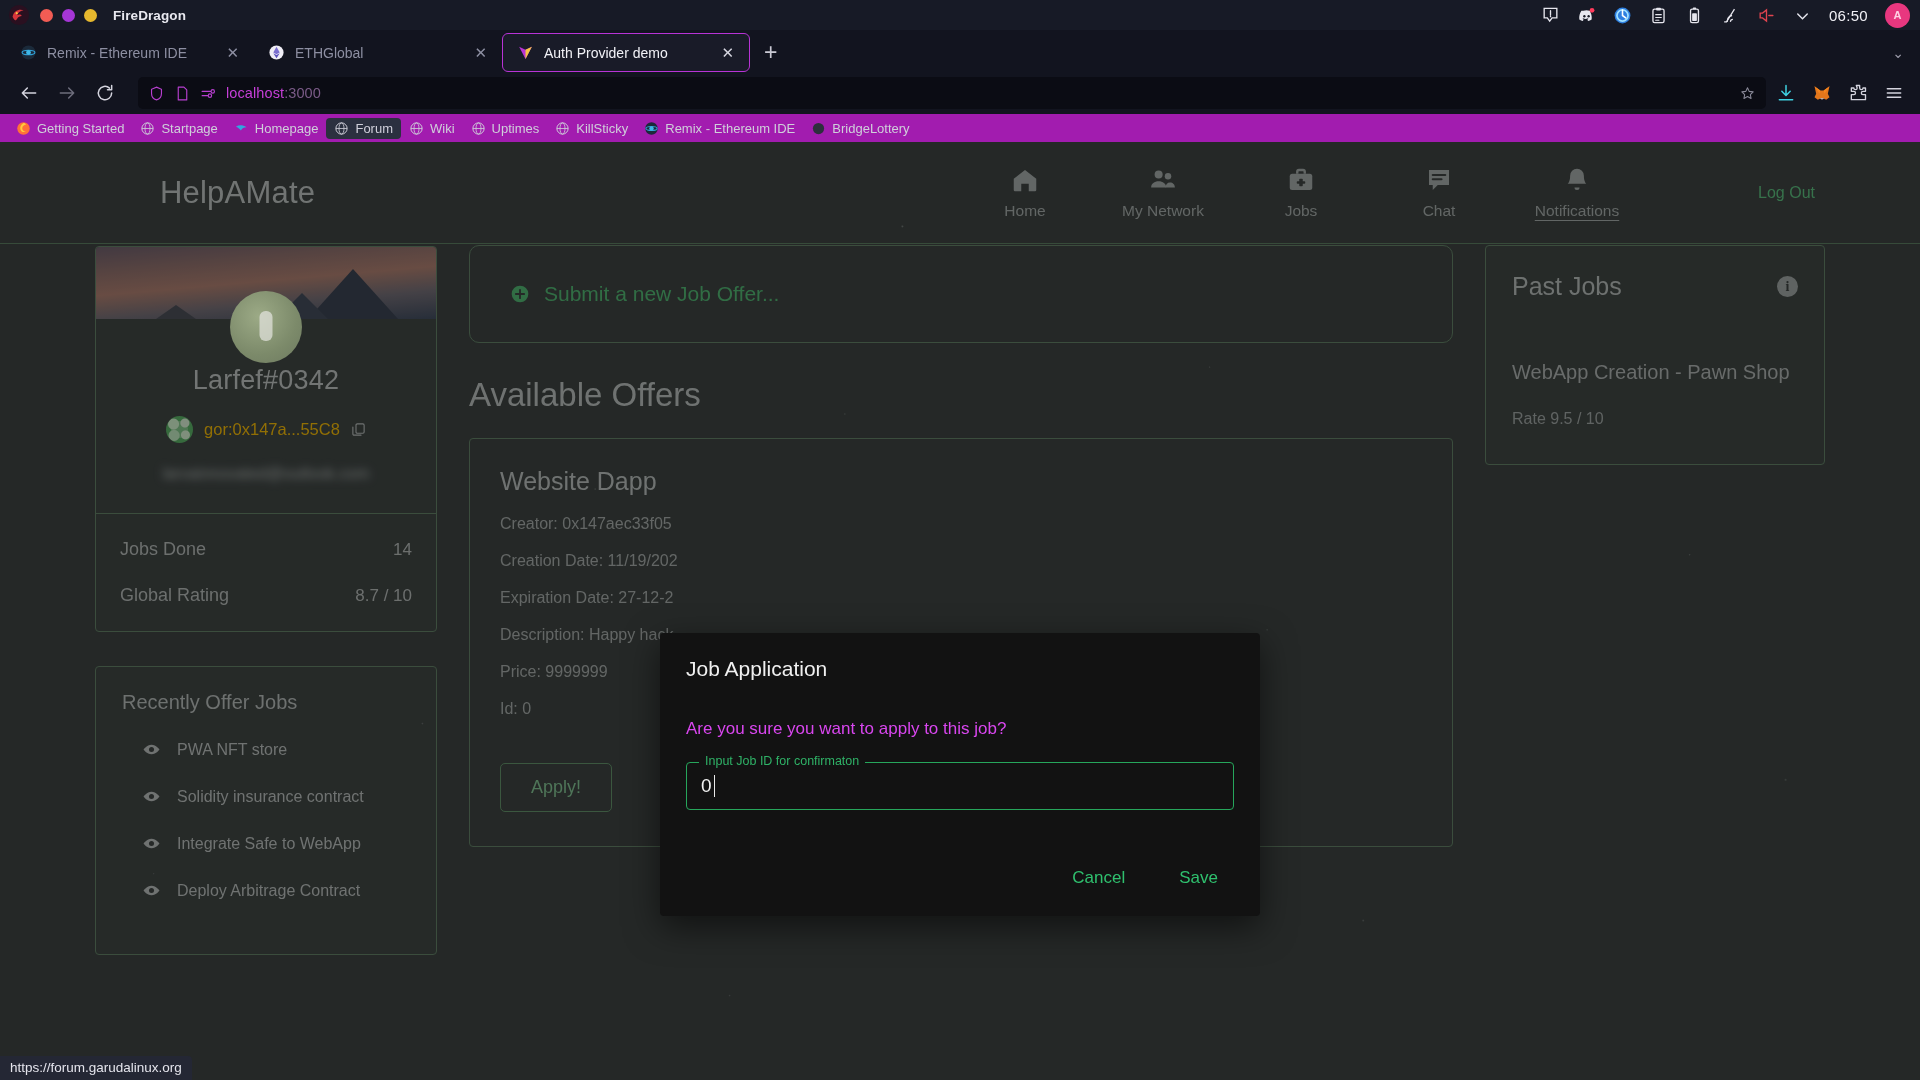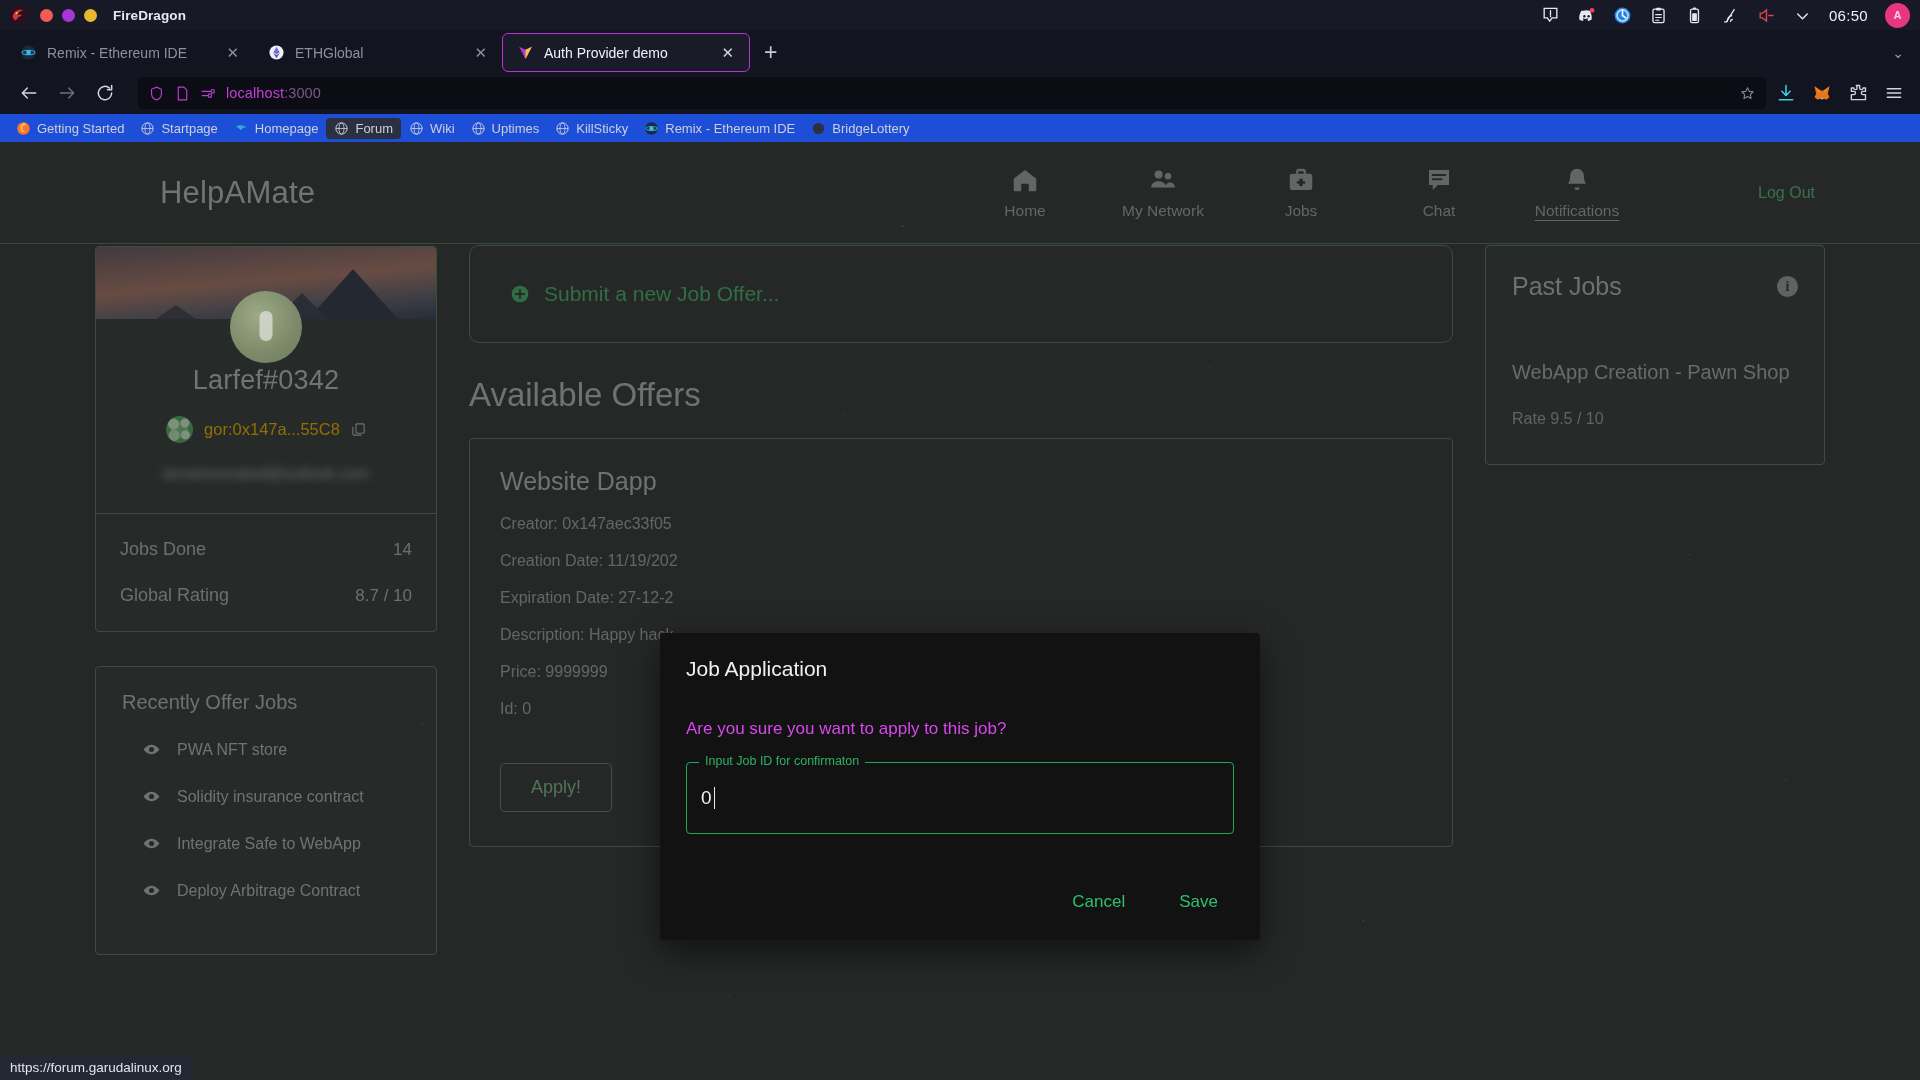--- a/index.html
+++ b/index.html
@@ -69,21 +69,21 @@
   }
   .omnibox .oi { width: 17px; height: 17px; flex: 0 0 auto; }
   .omnibox .url { font-size: 14.5px; color: #c73fd9; letter-spacing: .1px; }
   .omnibox .url .port { color: #7b5b88; }
   .omnibox .star { margin-left: auto; }
   .rightacts { display: flex; align-items: center; gap: 16px; padding-right: 6px; }
   .rightacts .ic { width: 20px; height: 20px; display: block; }
 
   
   .bookmarks {
-    height: 28px; background: #1d4ed8;
+    height: 28px; background: #a21caf;
     display: flex; align-items: center; gap: 0; padding: 0 8px;
   }
   .bm {
     display: flex; align-items: center; gap: 6px;
     padding: 3px 8px; border-radius: 4px;
     font-size: 13px; color: #cfcfda; white-space: nowrap;
   }
   .bm.sel { background: #2b3040; }
   .bm .bmi { width: 15px; height: 15px; flex: 0 0 auto; display: block; }
 
@@ -254,21 +254,21 @@
     position: absolute; left: 660px; top: 491px;
     width: 600px; background: #121212; border-radius: 4px;
     box-shadow: 0 11px 34px rgba(0,0,0,.55);
     padding: 24px 26px 20px;
   }
   .mtitle { color: #f0f0f0; font-size: 21px; font-weight: 400; }
   .mtext { color: #d946ef; font-size: 17px; margin-top: 38px; }
   .fieldwrap {
     position: relative; margin-top: 23px;
     border: 1.6px solid #26a65b; border-radius: 4px;
-    height: 72px; display: flex; align-items: center; padding: 0 14px;
+    height: 48px; display: flex; align-items: center; padding: 0 14px;
   }
   .fieldlegend {
     position: absolute; top: -9px; left: 12px; padding: 0 6px;
     background: #121212; color: #2fb267; font-size: 12.5px;
   }
   .fieldval {
     color: #f2f2f2; font-size: 19px; display: flex; align-items: center;
   }
   .caret {
     display: inline-block; width: 1.6px; height: 22px;

